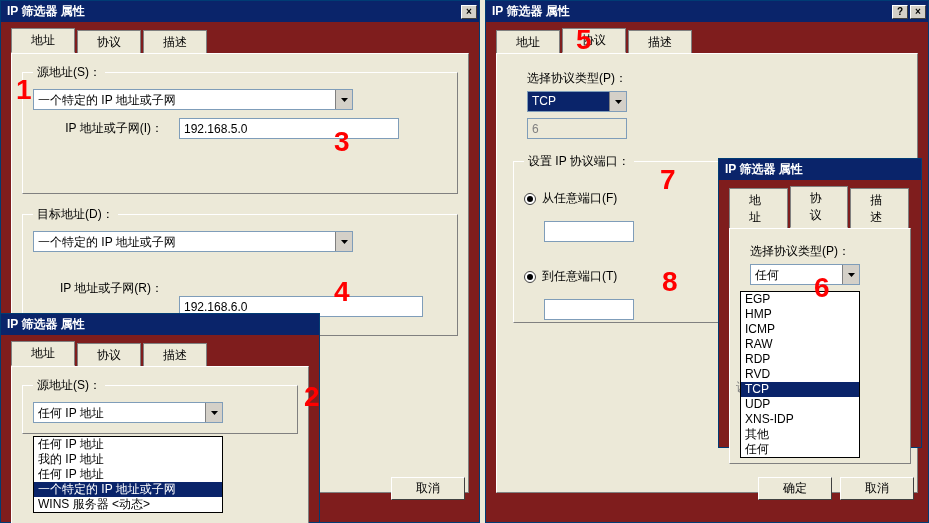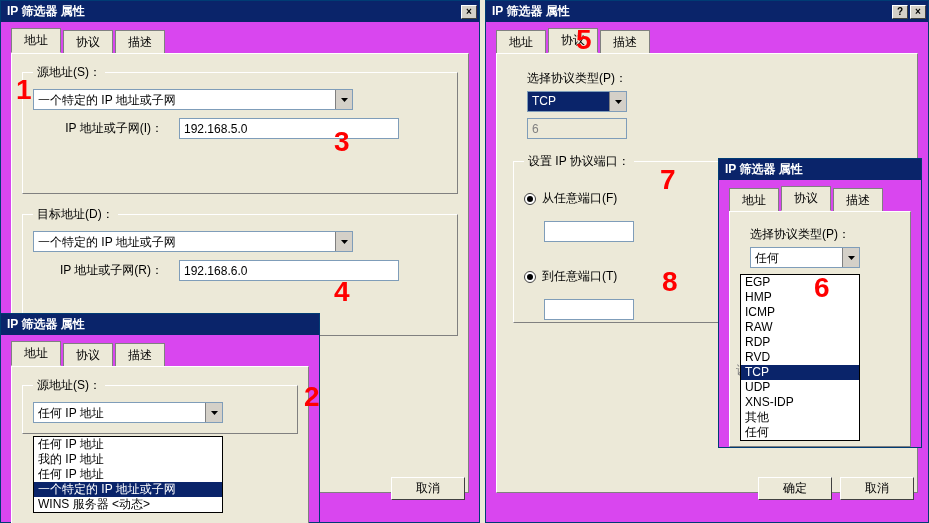--- a/index.html
+++ b/index.html
@@ -7,21 +7,21 @@
     font-family: "SimSun", "MS Sans Serif", Tahoma, sans-serif;
     font-size: 12px;
     background: #ece9d8;
     position: relative;
     width: 929px;
     height: 523px;
     overflow: hidden;
   }
   .dialog {
     position: absolute;
-    background: #d946ef;
+    background: #7f1d1d;
     border: 1px solid #003c74;
   }
   .titlebar {
     background: linear-gradient(to right, #0a246a, #a6caf0);
     background: #0a246a;
     color: white;
     height: 21px;
     display: flex;
     align-items: center;
     padding: 0 2px 0 6px;
@@ -35,21 +35,21 @@
     background: #d4d0c8;
     border: 1px solid #fff;
     border-right-color:#404040; border-bottom-color:#404040;
     color:#000; font-size:10px; text-align:center; line-height:12px;
     margin-left:2px; font-family: "Marlett", sans-serif;
     cursor: default;
   }
   .client { padding: 6px 10px 10px 10px; position: relative; }
   .tabs { display:flex; border-bottom:1px solid #808080; margin-bottom:-1px; }
   .tab {
-    padding: 3px 12px;
+    padding: 3px 19px;
     border: 1px solid #808080;
     border-bottom: none;
     background: #ece9d8;
     margin-right: 2px;
     cursor: default;
     position: relative;
   }
   .tab.active { background:#ece9d8; border-bottom:1px solid #ece9d8; z-index:2; }
   .tab:not(.active){ top:2px; }
   .tabpanel {
@@ -142,21 +142,21 @@
         <div class="combo" style="width:320px;">
           <div class="combo-text">一个特定的 IP 地址或子网</div>
           <div class="combo-btn">
               <svg viewBox="0 0 7 4">
                 <path d="M0 0 L7 0 L3.5 4 Z" fill="#000"></path>
               </svg>
             </div>
         </div>
         <div class="row">
           <label style="width:130px; text-align:right;">IP 地址或子网(R)：</label>
-          <input class="textbox" style="width: 220px;" value="192.168.6.0">
+          <input class="textbox" style="width: 244px; margin-top: 36px;" value="192.168.6.0">
         </div>
       </fieldset>
       <div class="checkbox" style="margin-top:30px;">
         <span class="box"></span>
         <span>镜像(O)。</span>
       </div>
     </div>
     <div class="footer-btns">
       <button class="btn3d">取消</button>
     </div>

